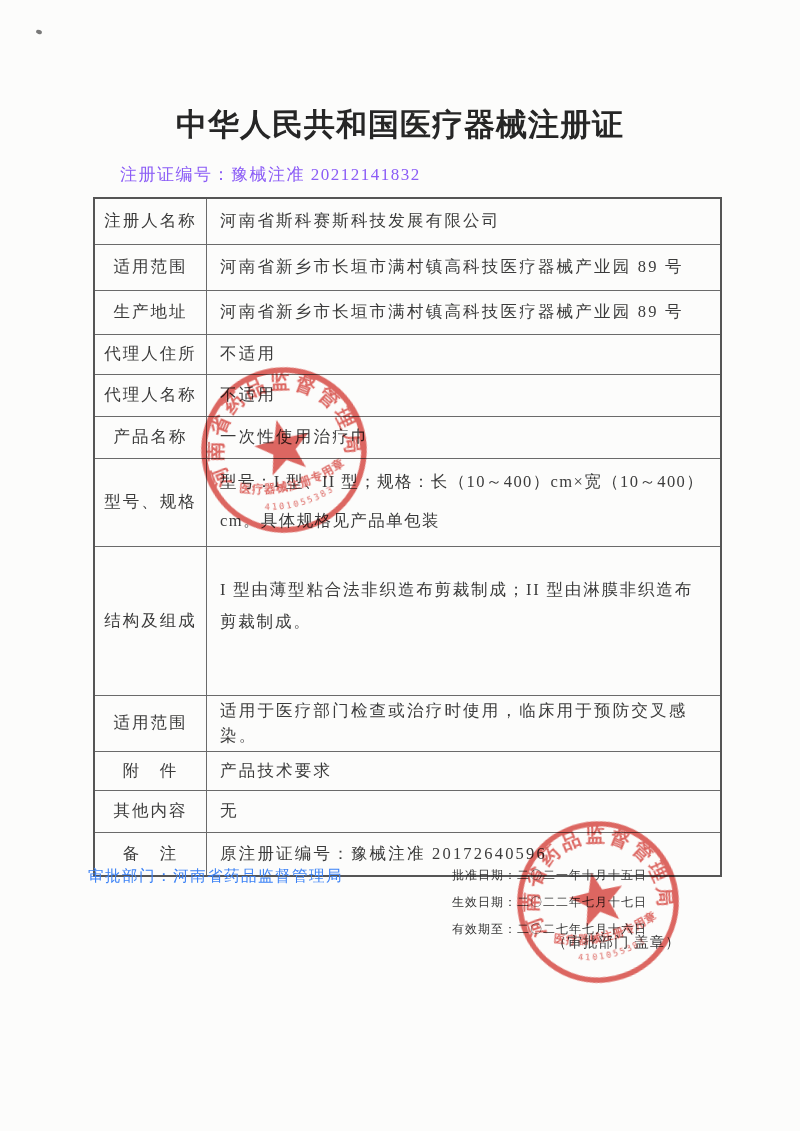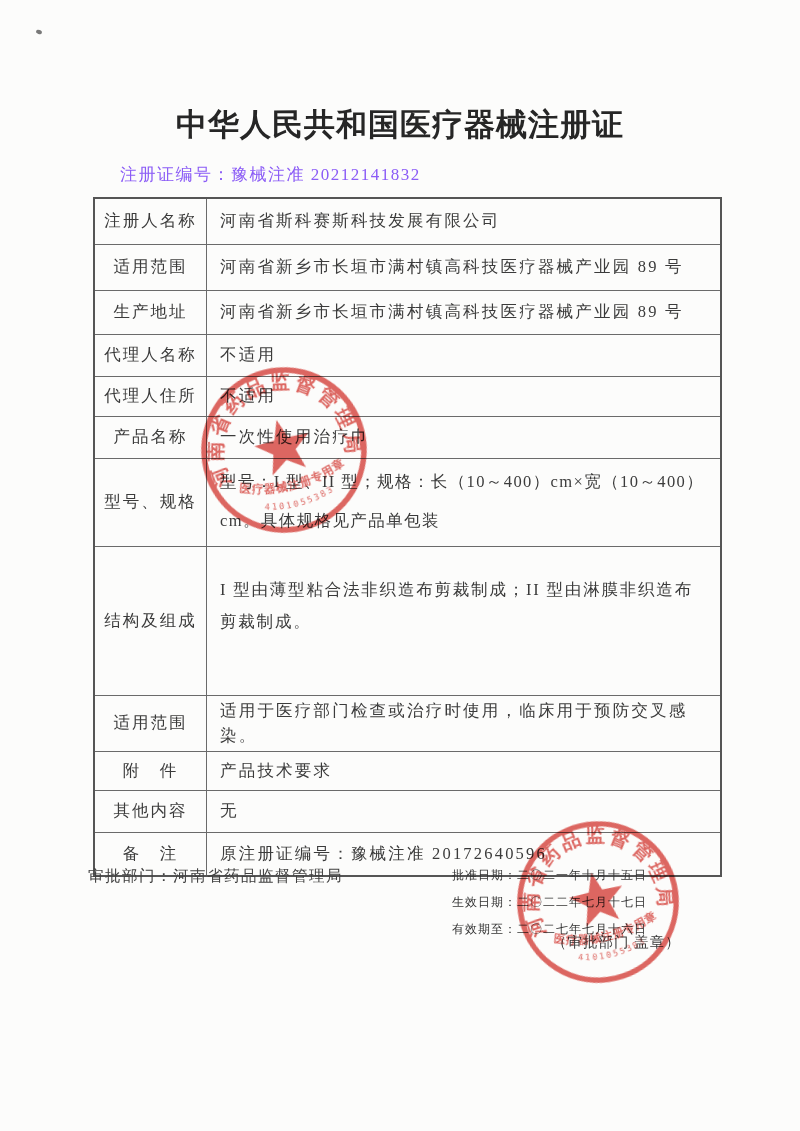--- a/index.html
+++ b/index.html
@@ -51,21 +51,21 @@
   }
   td.cell-value{
     padding:2px 10px 2px 13px;
     letter-spacing:2.2px;
     line-height:1.55;
   }
   tr.r7 td.cell-value{line-height:2.35;letter-spacing:1.4px;}
   tr.r8 td.cell-value{vertical-align:top;padding-top:27px;line-height:1.95;letter-spacing:1.8px;}
   .footer-left{
     position:absolute;top:866px;left:88px;
-    font-size:15.5px;letter-spacing:1.5px;color:#404040;
+    font-size:15.5px;letter-spacing:1.5px;color:#3b82f6;
   }
   .dates-block{
     position:absolute;top:862px;left:452px;
     font-size:12px;line-height:27px;letter-spacing:1px;color:#333;
   }
   .seal-note{
     position:absolute;top:933px;left:552px;
     font-size:14.5px;letter-spacing:1px;color:#3b3b3b;
   }
   .stamp{
@@ -103,26 +103,26 @@
     <td class="cell-value">河南省斯科赛斯科技发展有限公司</td>
   </tr>
   <tr style="height:46px">
     <td class="cell-label">适用范围</td>
     <td class="cell-value">河南省新乡市长垣市满村镇高科技医疗器械产业园 89 号</td>
   </tr>
   <tr style="height:44px">
     <td class="cell-label">生产地址</td>
     <td class="cell-value">河南省新乡市长垣市满村镇高科技医疗器械产业园 89 号</td>
   </tr>
+  <tr style="height:40px">
+    <td class="cell-label">代理人住所</td>
+    <td class="cell-value">不适用</td>
+  </tr>
   <tr style="height:42px">
     <td class="cell-label">代理人名称</td>
-    <td class="cell-value">不适用</td>
-  </tr>
-  <tr style="height:40px">
-    <td class="cell-label">代理人住所</td>
     <td class="cell-value">不适用</td>
   </tr>
   <tr style="height:42px">
     <td class="cell-label">产品名称</td>
     <td class="cell-value">一次性使用治疗巾</td>
   </tr>
   <tr class="r7" style="height:88px">
     <td class="cell-label">型号、规格</td>
     <td class="cell-value">型号：I 型、II 型；规格：长（10～400）cm×宽（10～400）cm。具体规格见产品单包装</td>
   </tr>

